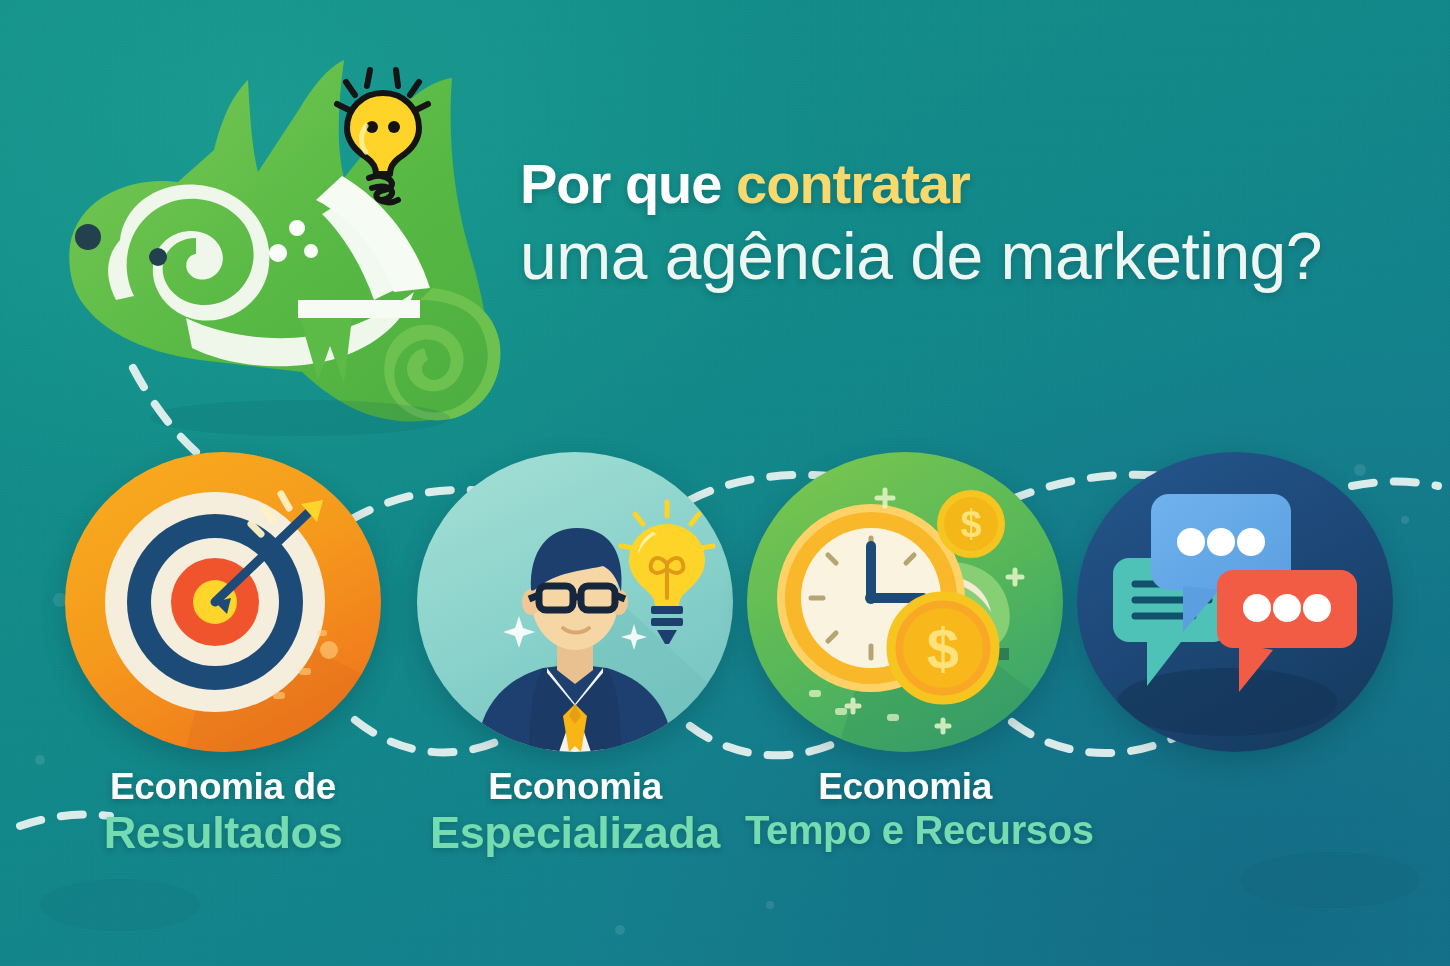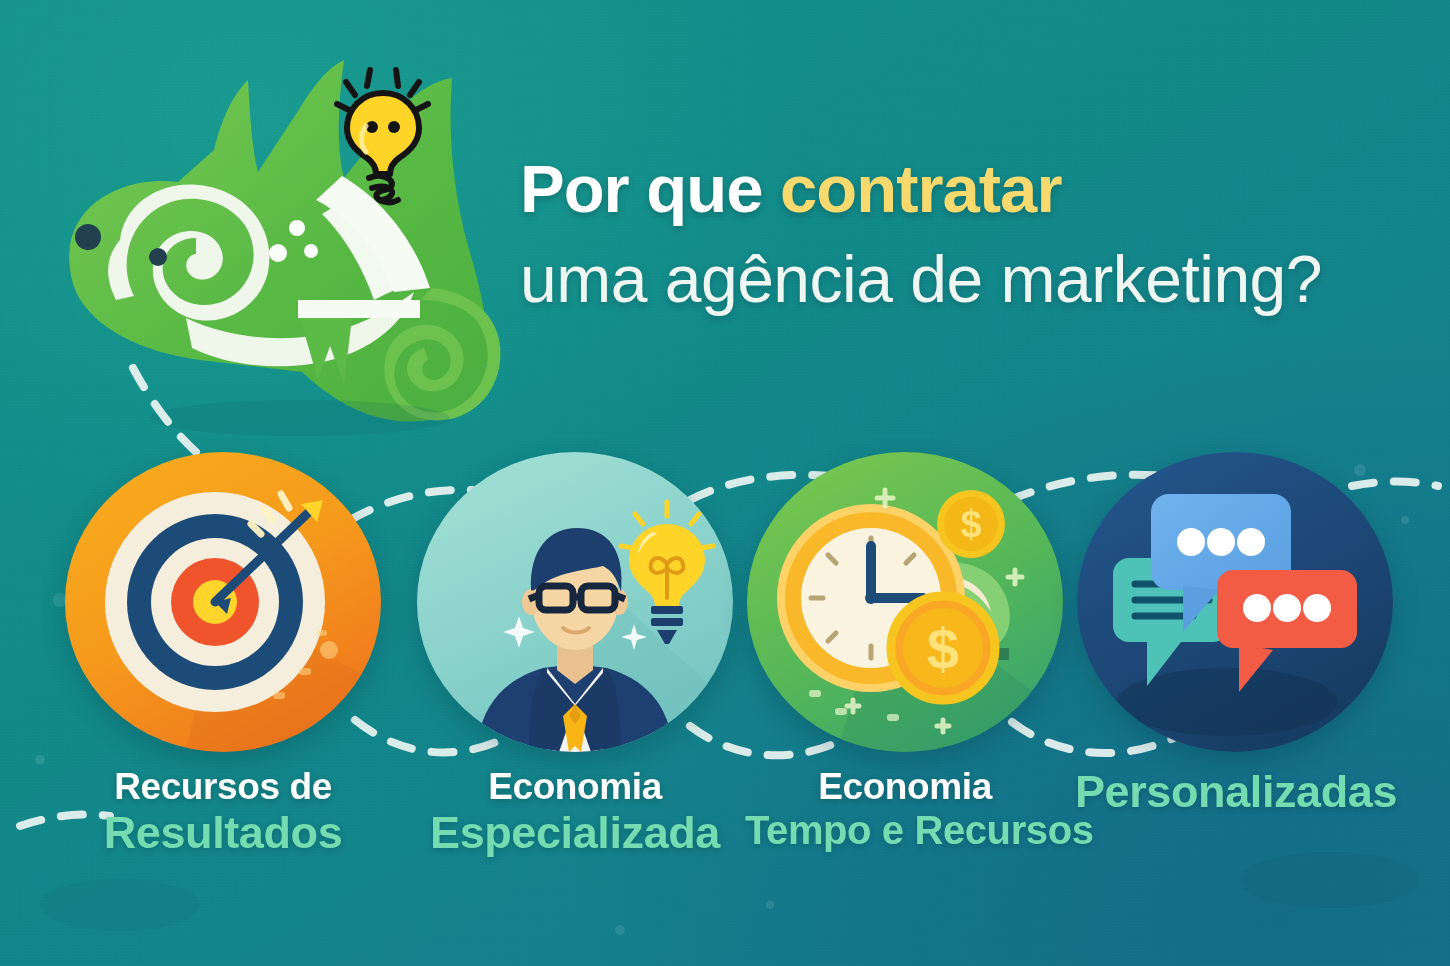--- a/index.html
+++ b/index.html
@@ -32,31 +32,31 @@
 
   svg.layer { position:absolute; inset:0; width:1450px; height:966px; }
 
   
   #title-block {
     position:absolute;
     left:520px; top:155px;
     width:880px;
   }
   #title-line1 {
-    font-size:67px;
+    font-size:56px;
     font-weight:bold;
     letter-spacing:-1px;
     line-height:1.02;
     color:#FFFFFF;
     text-shadow:0 3px 7px rgba(0,40,48,.28);
     white-space:nowrap;
   }
   #title-line1 .accent { color:#F8D96E; }
   #title-line2 {
-    margin-top:22px;
+    margin-top:10px;
     font-size:66px;
     font-weight:normal;
     letter-spacing:-.5px;
     line-height:1.05;
     color:#EDF6F1;
     text-shadow:0 3px 7px rgba(0,40,48,.25);
     white-space:nowrap;
   }
 
   
@@ -298,21 +298,21 @@
           <g fill="#FFD98A" opacity=".55">
             <circle cx="264" cy="198" r="9"></circle>
             <rect x="234" y="216" width="12" height="7" rx="3"></rect>
             <rect x="208" y="240" width="12" height="7" rx="3"></rect>
             <rect x="252" y="178" width="10" height="6" rx="3"></rect>
           </g>
         </svg>
       </div>
     </div>
     <div class="caption">
-      <div class="cap-main">Recursos de</div>
+      <div class="cap-main">Economia de</div>
       <div class="cap-sub">Resultados</div>
     </div>
   </div>
 
   <div class="card" id="card-1">
     <div class="disc-wrap">
       <div class="disc">
         <svg viewBox="0 0 316 300">
           <defs>
             <linearGradient id="g1" x1="0" y1="0" x2="0.5" y2="1">
@@ -509,21 +509,20 @@
             <rect x="140" y="118" width="140" height="78" rx="16" fill="#F25C44"></rect>
             <path d="M162 192 l0 48 l34 -42 z" fill="#F25C44"></path>
             <circle cx="180" cy="156" r="14" fill="#FFFFFF"></circle>
             <circle cx="210" cy="156" r="14" fill="#FFFFFF"></circle>
             <circle cx="240" cy="156" r="14" fill="#FFFFFF"></circle>
           </g>
         </svg>
       </div>
     </div>
     <div class="caption">
-      <div class="cap-sub">Personalizadas</div>
     </div>
   </div>
 
   <div id="title-block">
     <div id="title-line1">
       <span>Por que </span><span class="accent">contratar</span>
     </div>
     <div id="title-line2">uma agência de marketing?</div>
   </div>
 

